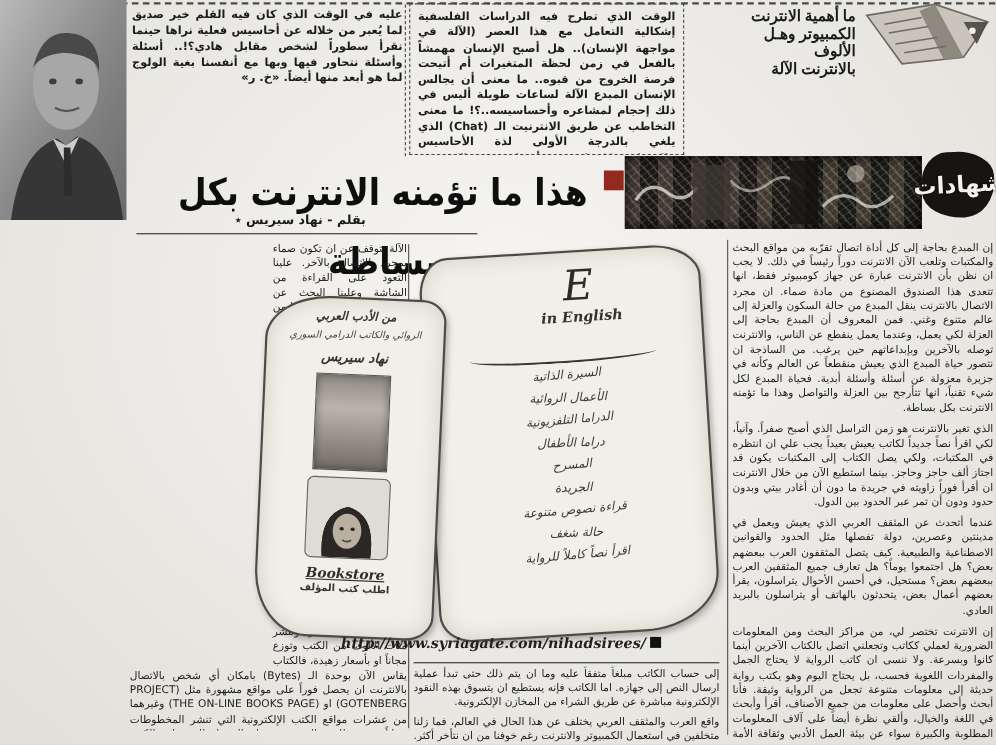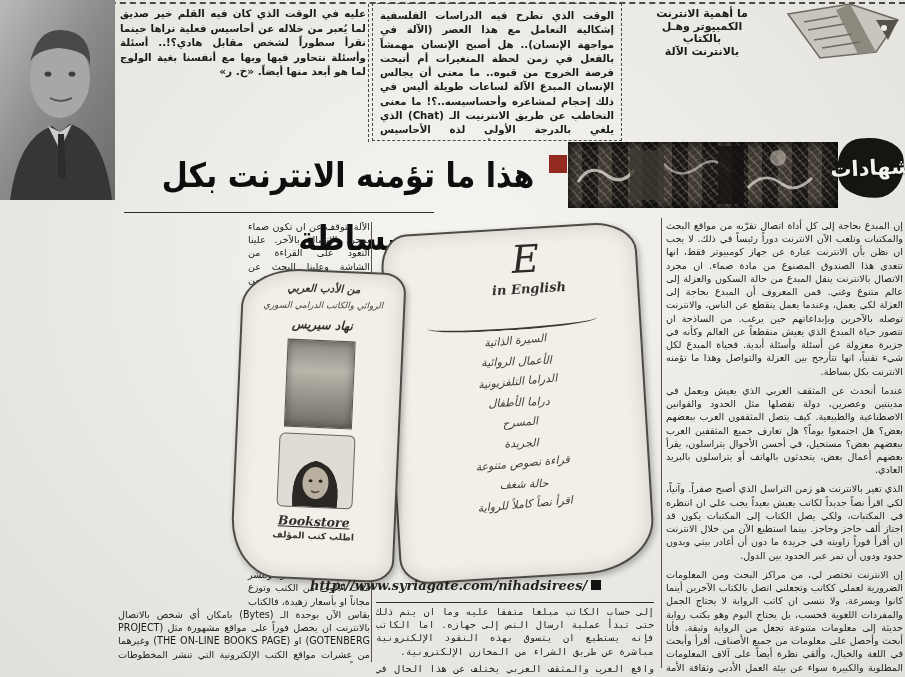--- a/index.html
+++ b/index.html
@@ -45,35 +45,35 @@
     display:flex;align-items:center;justify-content:center;
     font-size:21px;font-weight:bold;direction:rtl;
     text-shadow:0 0 2px #000;
   }
   .byline{position:absolute;left:168px;top:193px;width:210px;font-size:11.5px;font-weight:bold;direction:rtl;text-align:center;}
 
   
   .top-left-text{position:absolute;left:120px;top:6px;width:246px;height:140px;font-size:10.3px;line-height:1.42;font-weight:bold;overflow:hidden;}
   .signature{font-weight:bold;font-size:10.5px;}
   .top-mid-box{position:absolute;left:372px;top:3px;width:250px;height:138px;border:1.6px dashed #4a4a46;padding:5px 7px;box-sizing:border-box;font-size:10.2px;line-height:1.4;font-weight:bold;overflow:hidden;}
-  .top-right-lead{position:absolute;left:626px;top:8px;width:152px;height:56px;font-size:11px;font-weight:bold;direction:rtl;text-align:center;line-height:1.15;}
+  .top-right-lead{position:absolute;left:626px;top:8px;width:152px;height:56px;font-size:14px;font-weight:bold;direction:rtl;line-height:1.15;font-family:Liberation Serif, serif;}
   .top-right-para{position:absolute;left:640px;top:66px;width:262px;height:80px;font-size:10.6px;line-height:1.45;font-weight:bold;overflow:hidden;}
 
   
   .photo{position:absolute;left:0;top:0;width:115px;height:200px;background:#a9a59d;overflow:hidden;filter:grayscale(1) contrast(1.05);}
 
   
   .left-col{position:absolute;left:118px;top:220px;width:252px;height:444px;overflow:hidden;}
   .left-col p{margin:0 0 4px 0;}
   .intrude{float:left;width:124px;height:328px;margin:58px 6px 0 0;}
 
   .right-col{position:absolute;left:666px;top:214px;width:237px;height:460px;overflow:hidden;}
   .right-col p{margin:5px 0 6px 0;}
 
-  .bottom-center{position:absolute;left:376px;top:606px;width:278px;height:68px;overflow:hidden;font-family:Liberation Mono, monospace;}
+  .bottom-center{position:absolute;left:376px;top:606px;width:278px;height:68px;overflow:hidden;}
   .bottom-center p{margin:0 0 4px 0;}
 
   
   .illus{position:absolute;left:232px;top:226px;width:430px;height:376px;}
   .pageshape{position:absolute;background:#f1efe8;border:2px solid #4d4b45;box-shadow:2px 3px 6px rgba(0,0,0,.28), inset 0 0 18px rgba(120,110,95,.25);}
   .rightpage{left:158px;top:2px;width:252px;height:346px;border-radius:26px 44px 70px 30px / 34px 30px 52px 26px;transform:rotate(-3.5deg);}
   .leftpage{left:4px;top:44px;width:160px;height:306px;border-radius:60px 22px 26px 48px / 40px 20px 22px 60px;transform:rotate(2.5deg);}
   .big-e{position:absolute;left:122px;top:8px;width:40px;font-family:"DejaVu Serif",serif;font-style:italic;font-size:38px;color:#2d2b28;text-align:center;}
   .in-english{position:absolute;left:84px;top:52px;width:120px;font-family:"DejaVu Serif",serif;font-style:italic;font-weight:bold;font-size:13px;color:#33312d;text-align:center;}
   .page-divider{position:absolute;left:40px;top:86px;width:170px;height:12px;border-bottom:2.4px solid #3a3833;border-radius:0 0 55% 45%;}
@@ -128,21 +128,21 @@
 
   <div class="dashedv" style="left:368px;top:4px;height:138px;"></div>
 
   <div class="top-mid-box ar">
     <span>الوقت الذي تطرح فيه الدراسات الفلسفية إشكالية التعامل مع هذا العصر (الآلة في مواجهة الإنسان).. هل أصبح الإنسان مهمشاً بالفعل في زمن لحظة المتغيرات أم أتيحت فرصة الخروج من قبوه.. ما معنى أن يجالس الإنسان المبدع الآلة لساعات طويلة أليس في ذلك إحجام لمشاعره وأحساسيسه..؟! ما معنى التخاطب عن طريق الانترنيت الـ (Chat) الذي يلغي بالدرجة الأولى لذة الأحاسيس والمشاعر..؟! ما معنى أن لا يشعر الكمبيوتر بوقع أنامل المبدع</span>
   </div>
 
   <div class="top-right-lead">
     <div>ما أهمية الانترنت</div>
     <div>الكمبيوتر وهـل</div>
-    <div>بالكتاب</div>
+    <div>الألوف</div>
     <div>بالانترنت الآلة</div>
   </div>
 
   <div class="pen-illus">
     <svg width="125" height="64" viewBox="0 0 125 64">
       <path d="M8 14 L70 4 L118 20 L96 52 L40 58 Z" fill="#c9c5bc" stroke="#6e6a62" stroke-width="1.5"></path>
       <path d="M70 4 L96 52 L78 54 L56 10 Z" fill="#8d897f"></path>
       <path d="M24 22 L58 16 M28 30 L64 24 M34 40 L72 34 M42 48 L80 42" stroke="#6e6a62" stroke-width="1.4"></path>
       <path d="M96 20 L118 20 L108 40 Z" fill="#55524a"></path>
       <circle cx="104" cy="28" r="3" fill="#efede6"></circle>
@@ -157,20 +157,21 @@
       <path d="M10 40 Q22 20 40 34 Q54 44 66 28" stroke="#e8e4da" stroke-width="3" fill="none" opacity=".75"></path>
       <path d="M96 22 Q112 40 132 24 Q148 12 162 30" stroke="#ddd8cc" stroke-width="2.4" fill="none" opacity=".6"></path>
       <path d="M180 46 Q196 28 214 42 Q228 52 244 36" stroke="#e8e4da" stroke-width="2.8" fill="none" opacity=".7"></path>
       <rect x="62" y="8" width="34" height="50" fill="#3b372f" opacity=".8"></rect>
       <rect x="150" y="4" width="26" height="58" fill="#141210" opacity=".85"></rect>
       <circle cx="210" cy="16" r="8" fill="#d9d4c8" opacity=".5"></circle>
     </svg>
   </div>
   <div class="shahadat">شهادات</div>
 
+  <div class="byline">بقلم - نهاد سيريس ٭</div>
   <div class="hrule" style="left:124px;top:212px;width:310px;"></div>
 
   <div class="left-col ar small">
     <div class="intrude"></div>
     <p>الآلة تتوقف عن ان تكون صماء بمجرد الاتصال بالآخر. علينا التعود على القراءة من الشاشة وعلينا البحث عن الحميمية الدافئة التي تصلنا من خلال الأسطر المرسومة على الشاشة. سوف أذكر حادثة بسيطة للدلالة على ذلك. حدثني والدي ان أحد أجدادي كان مغرماً بالمخطوطات، وعندما دخلت الطباعة وبدأت الكتب المطبوعة تخرج إلى الناس، أصر جدي على ألا يقرأها، فلم يعجبه شكلها ولا الحبر الذي طبعت بها ولا رائحته. كان يقول انه يتمتع بقراءة المخطوطات لأنه يشعر ان الناسخ والوراق قد كتبا الكتاب له وحده.</p>
     <p>كل جدي يمكن ان يتكرر اليوم، فالطباعة تطورت وجعلت الكتاب يدخل إلى كل بيت وليس الى كل يد، ومع ذلك ظل البعض يعتبر الكتاب المطبوع شيئاً نفيساً. هكذا سيكون التعامل مع الكتاب بواسطة الانترنت، تقرأ وتنشر مئات الألوف من الكتب وتوزع مجاناً او بأسعار زهيدة، فالكتاب يقاس الآن بوحدة الـ (Bytes) بامكان أي شخص بالاتصال بالانترنت ان يحصل فوراً على مواقع مشهورة مثل (PROJECT GOTENBERG) او (THE ON-LINE BOOKS PAGE) وغيرهما من عشرات مواقع الكتب الإلكترونية التي تنشر المخطوطات مجاناً، ومع ذلك هناك من يفضل المخطوطات على الكتب المطبوعة.</p>
 
   </div>
 
   <div class="vrule" style="left:371px;top:222px;height:440px;"></div>
@@ -213,22 +214,22 @@
       <div class="storecaption">اطلب كتب المؤلف</div>
     </div>
 
     <div class="url-line">
       <span>http://www.syriagate.com/nihadsirees/</span><span class="blk"></span>
     </div>
   </div>
 
   <div class="right-col ar small">
     <p>إن المبدع بحاجة إلى كل أداة اتصال تقرّبه من مواقع البحث والمكتبات وتلعب الآن الانترنت دوراً رئيساً في ذلك. لا يجب ان نظن بأن الانترنت عبارة عن جهاز كومبيوتر فقط، انها تتعدى هذا الصندوق المصنوع من مادة صماء. ان مجرد الاتصال بالانترنت ينقل المبدع من حالة السكون والعزلة إلى عالم متنوع وغني. فمن المعروف أن المبدع بحاجة إلى العزلة لكي يعمل، وعندما يعمل ينقطع عن الناس، والانترنت توصله بالآخرين وبإبداعاتهم حين يرغب. من الساذجة ان نتصور حياة المبدع الذي يعيش منقطعاً عن العالم وكأنه في جزيرة معزولة عن أسئلة وأسئلة أبدية. فحياة المبدع لكل شيء تقنياً، انها تتأرجح بين العزلة والتواصل وهذا ما تؤمنه الانترنت بكل بساطة.</p>
+    <p>الذي تغير بالانترنت هو زمن التراسل الذي أصبح صفراً. وآنياً، لكي اقرأ نصاً جديداً لكاتب يعيش بعيداً يجب علي ان انتظره في المكتبات، ولكي يصل الكتاب إلى المكتبات يكون قد اجتاز ألف حاجز وحاجز. بينما استطيع الآن من خلال الانترنت ان أقرأ فوراً زاويته في جريدة ما دون أن أغادر بيتي وبدون حدود ودون أن تمر عبر الحدود بين الدول.</p>
     <p>عندما أتحدث عن المثقف العربي الذي يعيش ويعمل في مدينتين وعصرين، دولة تفصلها مثل الحدود والقوانين الاصطناعية والطبيعية. كيف يتصل المثقفون العرب ببعضهم بعض؟ هل اجتمعوا يوماً؟ هل تعارف جميع المثقفين العرب ببعضهم بعض؟ مستحيل، في أحسن الأحوال يتراسلون، يقرأ بعضهم أعمال بعض، يتحدثون بالهاتف أو يتراسلون بالبريد العادي.</p>
-    <p>الذي تغير بالانترنت هو زمن التراسل الذي أصبح صفراً. وآنياً، لكي اقرأ نصاً جديداً لكاتب يعيش بعيداً يجب علي ان انتظره في المكتبات، ولكي يصل الكتاب إلى المكتبات يكون قد اجتاز ألف حاجز وحاجز. بينما استطيع الآن من خلال الانترنت ان أقرأ فوراً زاويته في جريدة ما دون أن أغادر بيتي وبدون حدود ودون أن تمر عبر الحدود بين الدول.</p>
     <p>إن الانترنت تختصر لي، من مراكز البحث ومن المعلومات الضرورية لعملي ككاتب وتجعلني اتصل بالكتاب الآخرين أينما كانوا وبسرعة. ولا ننسى ان كاتب الرواية لا يحتاج الجمل والمفردات اللغوية فحسب، بل يحتاج اليوم وهو يكتب رواية حديثة إلى معلومات متنوعة تجعل من الرواية وثيقة. فأنا أبحث وأحصل على معلومات من جميع الأصناف، أقرأ وأبحث في اللغة والخيال، وألقي نظرة أيضاً على آلاف المعلومات المطلوبة والكبيرة سواء عن بيئة العمل الأدبي وثقافة الأمة التي اكتب عنها وغيرها وغيرها. الانترنت تسهل على الكاتب الحصول على هذه المعلومات.</p>
 
   </div>
 
   <div class="hrule" style="left:376px;top:602px;width:278px;"></div>
   <div class="bottom-center ar small">
     <p>إلى حساب الكاتب مبلغاً متفقاً عليه وما ان يتم ذلك حتى تبدأ عملية ارسال النص إلى جهازه. اما الكاتب فإنه يستطيع ان يتسوق بهذه النقود الإلكترونية مباشرة عن طريق الشراء من المخازن الإلكترونية.</p>
     <p>واقع العرب والمثقف العربي يختلف عن هذا الحال في العالم، فما زلنا متخلفين في استعمال الكمبيوتر والانترنت رغم خوفنا من ان نتأخر أكثر. وكما قلت فإن</p>
   </div>
 

